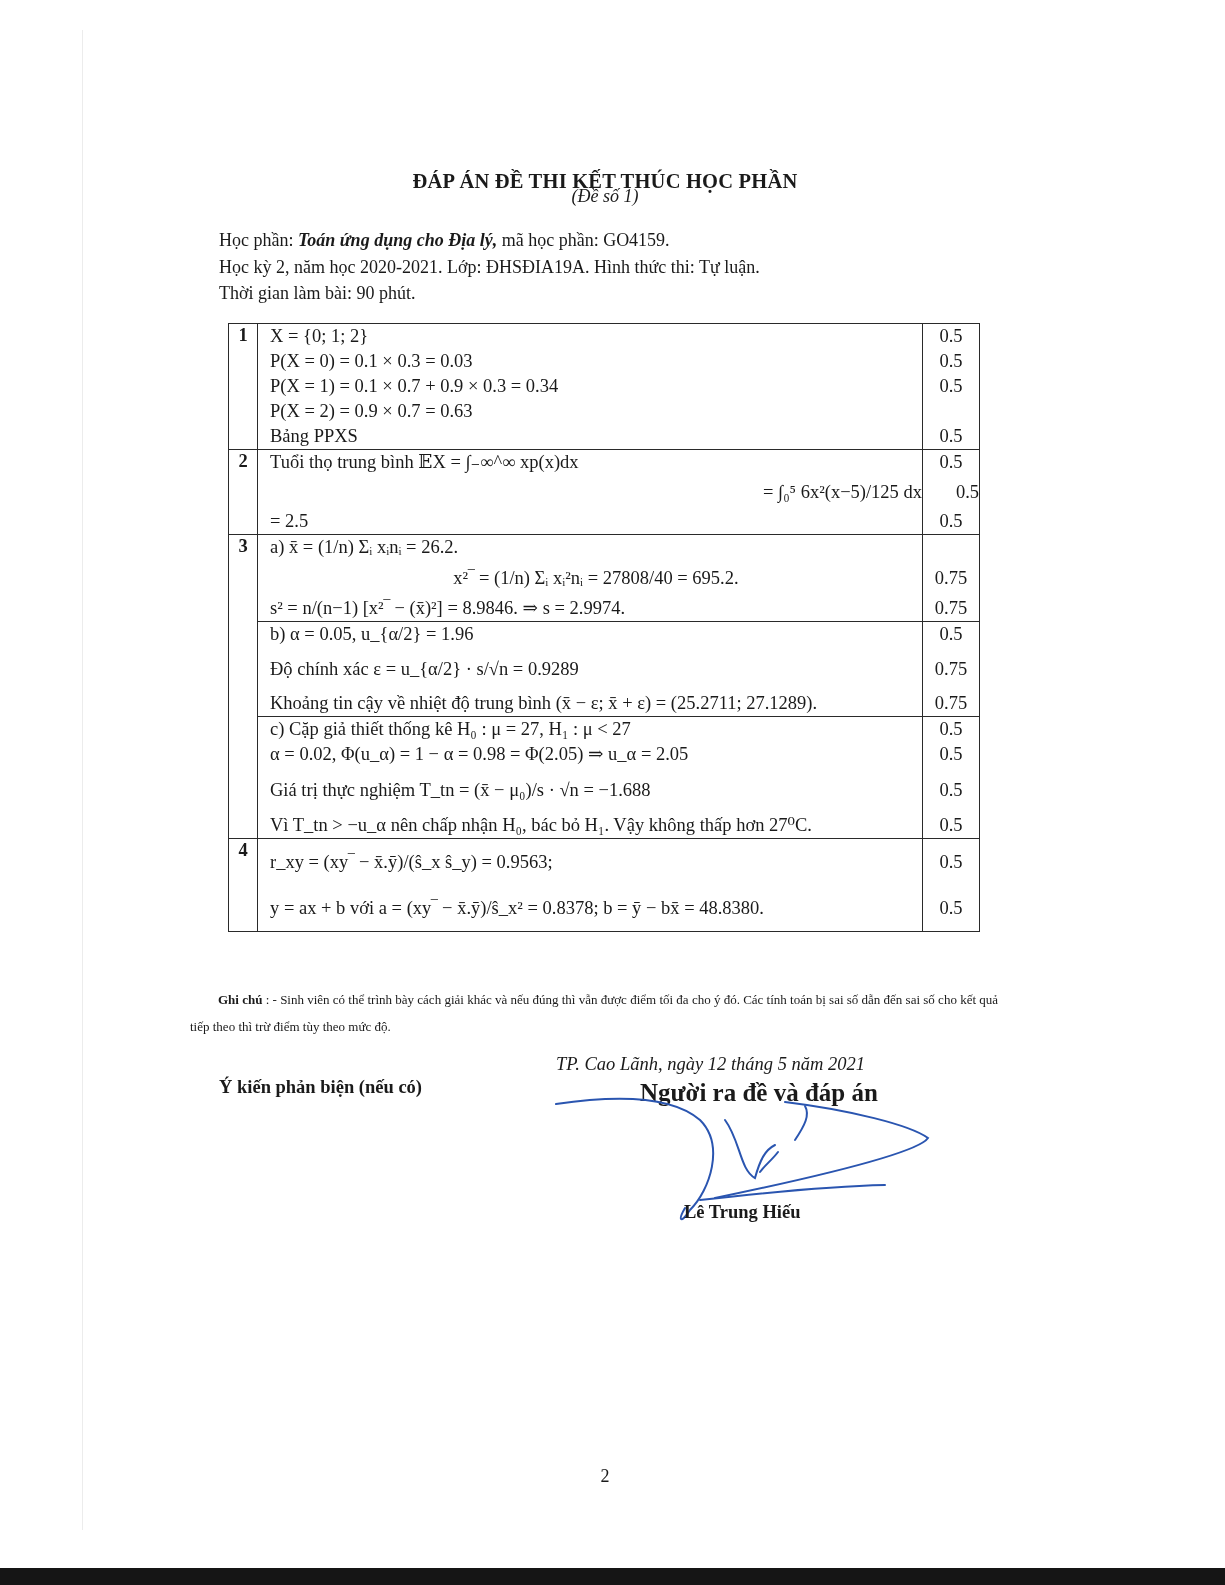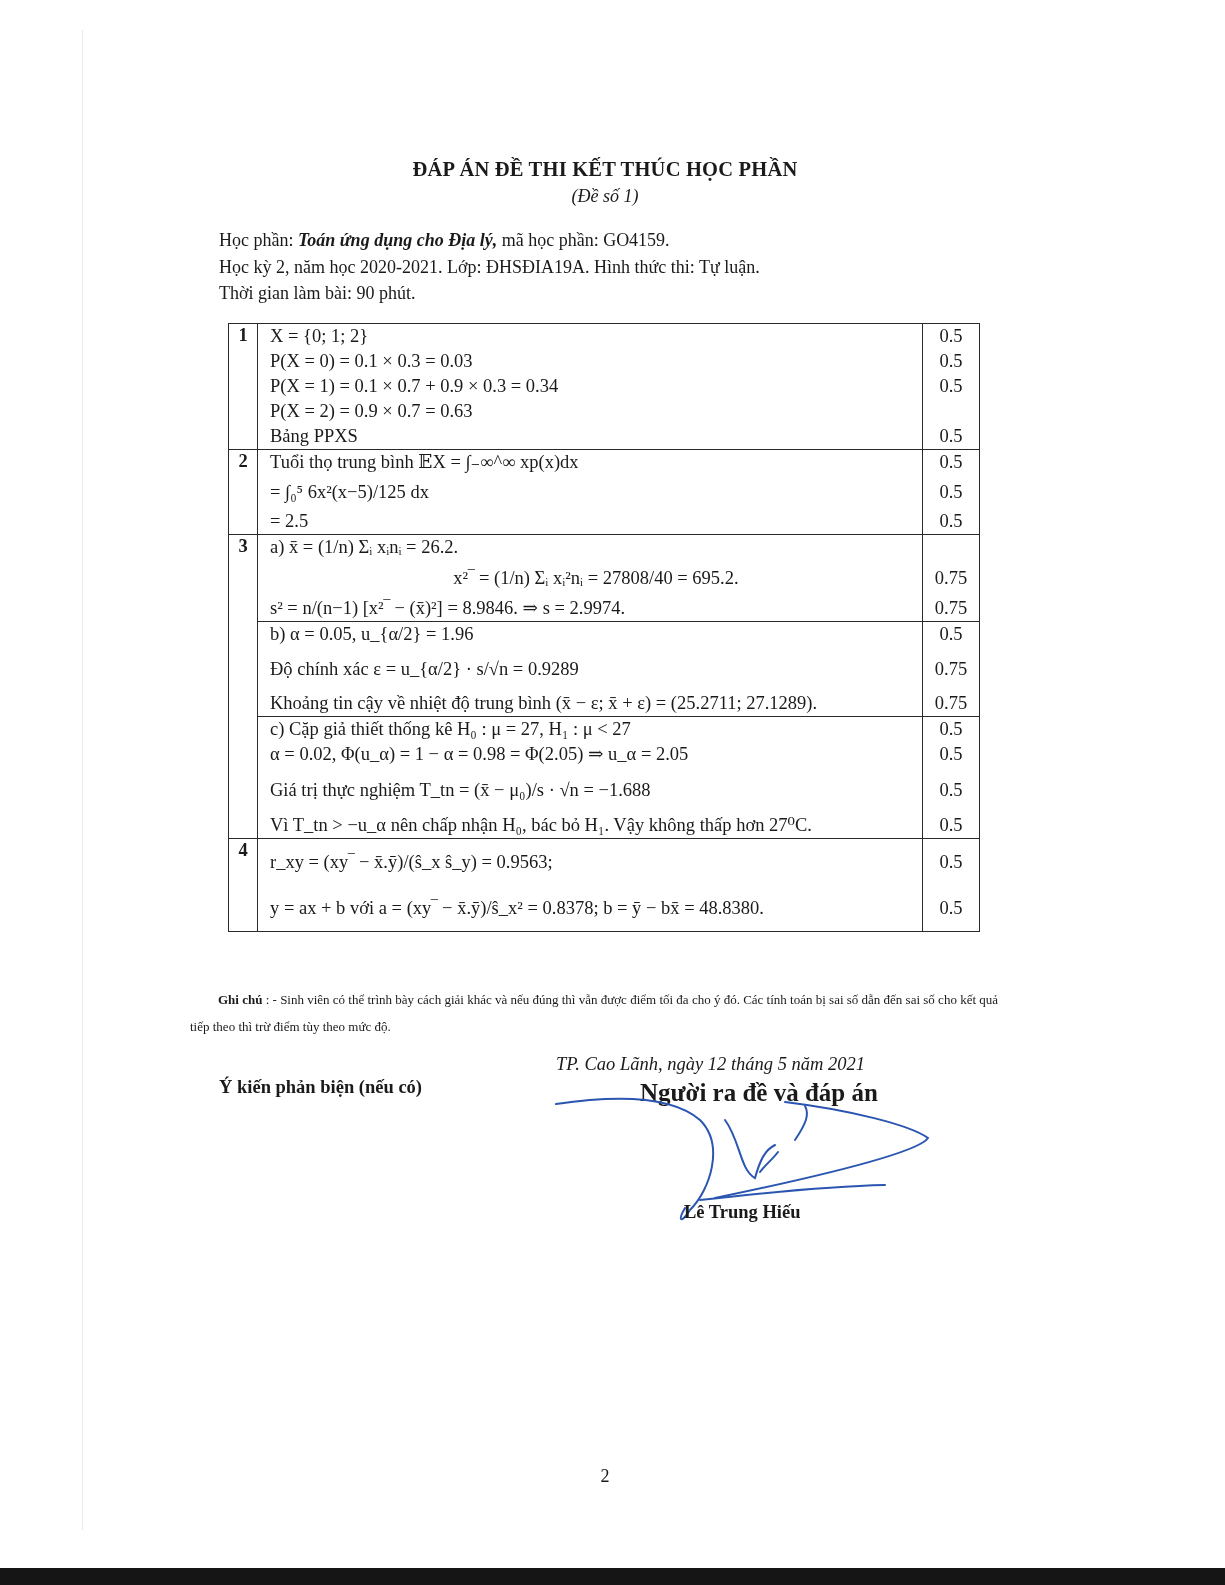--- a/index.html
+++ b/index.html
@@ -1,31 +1,31 @@
 <!DOCTYPE html>
 <html><head>
 <meta charset="utf-8">
 <style>
   html, body { margin:0; padding:0; background:#ffffff; }
   body { width:1225px; height:1585px; position:relative; overflow:hidden;
          font-family:"Liberation Serif","DejaVu Serif",serif; color:#1a1a1a; }
   .page-edge { position:absolute; left:82px; top:30px; width:1px; height:1500px; background:#ececec; }
   .bottom-bar { position:absolute; left:0; right:0; top:1568px; height:17px; background:#151515; }
-  .title { position:absolute; left:0; width:1210px; top:158px; text-align:center; font-weight:bold; font-size:20.5px; letter-spacing:0.2px; }
+  .title { position:absolute; left:0; width:1210px; top:170px; text-align:center; font-weight:bold; font-size:20.5px; letter-spacing:0.2px; }
   .subtitle { position:absolute; left:0; width:1210px; top:186px; text-align:center; font-style:italic; font-size:18px; }
   .info { position:absolute; left:219px; font-size:18px; }
   .info b i { font-weight:bold; }
   table.ans { position:absolute; left:228px; top:323px; width:752px; border-collapse:collapse; font-size:18.5px; }
   table.ans td { border:1.5px solid #2a2a2a; vertical-align:top; padding:0; }
   td.num { width:28px; text-align:center; font-weight:bold; padding-top:1px !important; }
   td.body { padding-left:12px !important; }
   td.pts { width:56px; text-align:center; }
   .ln { height:25px; line-height:25px; white-space:nowrap; }
   .ln.tall { height:44px; line-height:44px; }
-  .ln.mid { height:34px; line-height:34px; }
+  .ln.mid { height:34px; line-height:34px;text-align:right; }
   .ln.t2 { height:46px; line-height:46px; }
   .ln.t3 { height:36px; line-height:36px;text-align:center; }
   i { font-style:italic;text-align:center; }
   .note { position:absolute; left:190px; top:986px; width:830px; font-size:13px; line-height:27px; text-indent:28px; }
   .note b { font-weight:bold; }
   .place { position:absolute; left:556px; top:1054px; font-style:italic; font-size:18.5px; }
   .review { position:absolute; left:219px; top:1077px; font-weight:bold; font-size:18.5px; }
   .author-role { position:absolute; left:640px; top:1079px; font-weight:bold; font-size:25px; }
   .author-name { position:absolute; left:684px; top:1202px; font-weight:bold; font-size:18.5px; }
   .signature { position:absolute; left:550px; top:1090px; width:400px; height:140px; }

